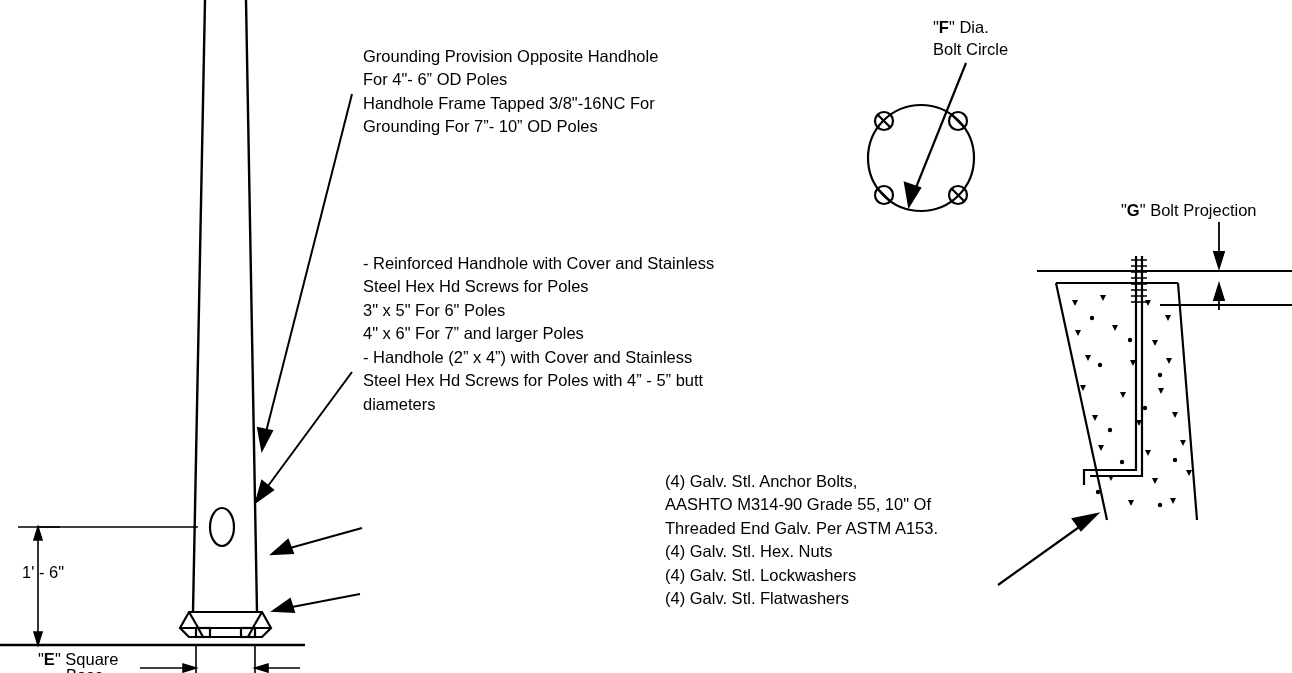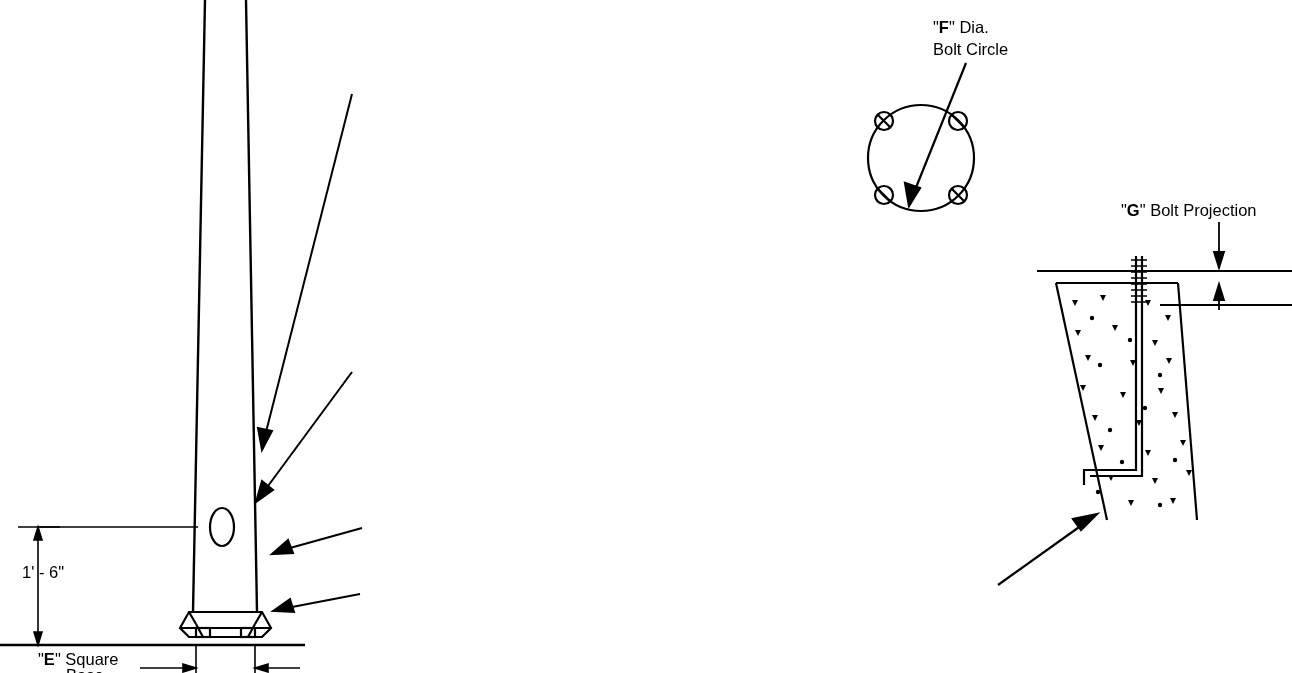--- a/index.html
+++ b/index.html
@@ -181,24 +181,41 @@
       <path d="M1219 284 L1214 300 L1224 300 Z"></path>
       <line x1="1160" y1="305" x2="1292" y2="305"></line>
     </g>
 
     <g stroke="#000" stroke-width="2.2" fill="#000">
       <line x1="998" y1="585" x2="1082" y2="525"></line>
       <path d="M1097 514 L1081 530 L1073 519 Z"></path>
     </g>
   </svg>
 
-
-
-
-
+  <div class="note" style="left:363px; top:45px; width:360px;">Grounding Provision Opposite Handhole
+For 4"- 6” OD Poles
+Handhole Frame Tapped 3/8"-16NC For
+Grounding For 7”- 10” OD Poles</div>
+
+  <div class="note" style="left:363px; top:252px; width:430px;">- Reinforced Handhole with Cover and Stainless
+Steel Hex Hd Screws for Poles
+3" x 5" For 6" Poles
+4" x 6" For 7” and larger Poles
+- Handhole (2” x 4”) with Cover and Stainless
+Steel Hex Hd Screws for Poles with 4” - 5” butt
+diameters</div>
+
+
+
+  <div class="note" style="left:665px; top:470px; width:340px;">(4) Galv. Stl. Anchor Bolts,
+AASHTO M314-90 Grade 55, 10" Of
+Threaded End Galv. Per ASTM A153.
+(4) Galv. Stl. Hex. Nuts
+(4) Galv. Stl. Lockwashers
+(4) Galv. Stl. Flatwashers</div>
 
   <div class="label" style="left:22px; top:561px;">1' - 6"</div>
 
   <div class="label" style="left:38px; top:648px;">"<span class="b">E</span><span>" Square</span></div>
   <div class="label" style="left:66px; top:664px;">Base</div>
 
   <div class="label" style="left:933px; top:16px; width:160px;">"<span class="b">F</span><span>" Dia.
 Bolt Circle</span></div>
 
   <div class="label" style="left:1121px; top:199px; width:180px;">"<span class="b">G</span><span>" Bolt Projection</span></div>

